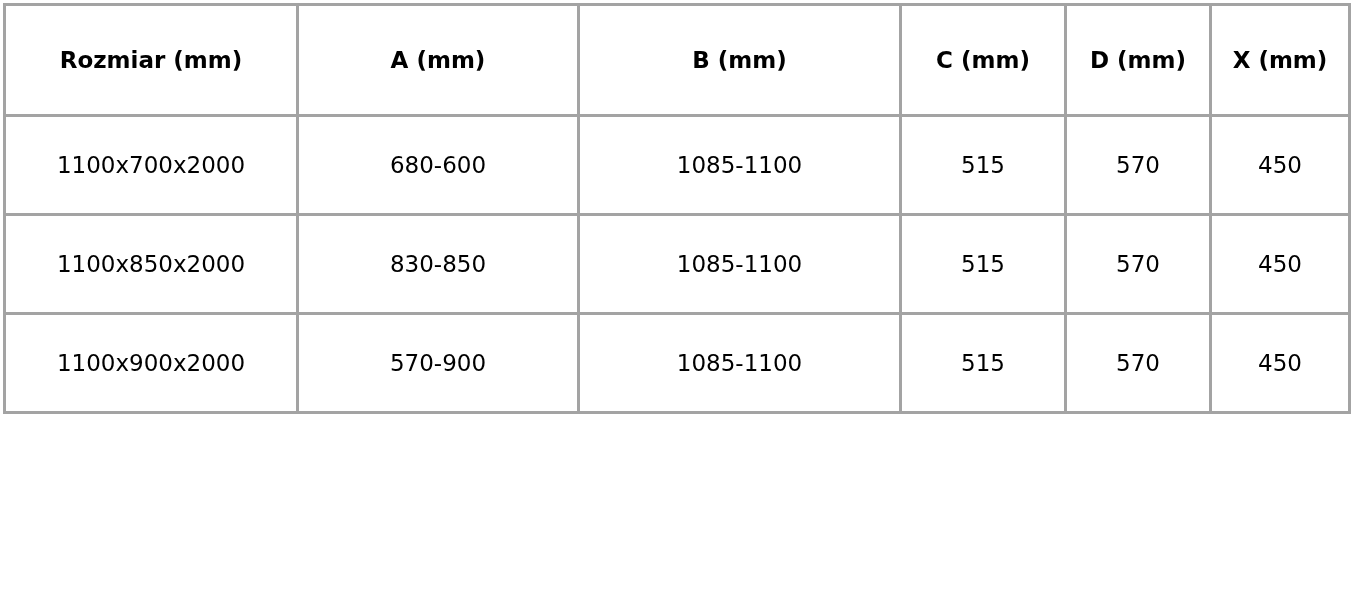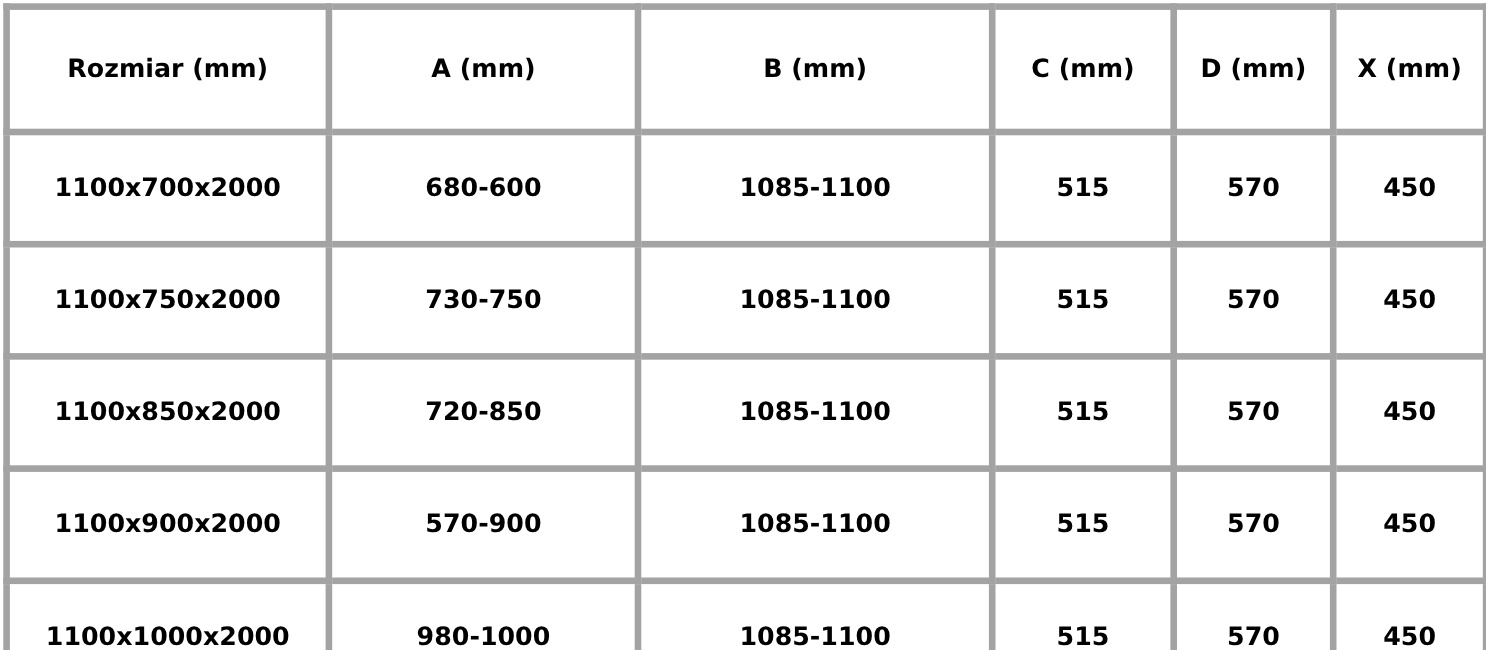--- a/index.html
+++ b/index.html
@@ -21,35 +21,35 @@
     padding: 0;
   }
   table.spec-table {
     border-collapse: collapse;
     width: 1345px;
     margin: 3px 0 0 3px;
     table-layout: fixed;
   }
   table.spec-table th,
   table.spec-table td {
-    border: 6px solid #a3a3a3;
+    border: 3px solid #a3a3a3;
     text-align: center;
     vertical-align: middle;
     font-size: 23px;
     height: 62px;
     padding: 17px 4px;
     white-space: nowrap;
   }
   table.spec-table thead th {
     font-weight: bold;
     height: 74px;
     font-size: 23px;
   }
   table.spec-table tbody td {
-    font-weight: bold;
+    font-weight: normal;
     text-align: center;
   }
   
   col.c0 { width: 293px; }
   col.c1 { width: 281px; }
   col.c2 { width: 322px; }
   col.c3 { width: 165px; }
   col.c4 { width: 145px; }
   col.c5 { width: 139px; }
 </style>
@@ -79,46 +79,30 @@
     <tbody>
       <tr>
         <td>1100x700x2000</td>
         <td>680-600</td>
         <td>1085-1100</td>
         <td>515</td>
         <td>570</td>
         <td>450</td>
       </tr>
       <tr>
-        <td>1100x750x2000</td>
-        <td>730-750</td>
-        <td>1085-1100</td>
-        <td>515</td>
-        <td>570</td>
-        <td>450</td>
-      </tr>
-      <tr>
         <td>1100x850x2000</td>
-        <td>720-850</td>
+        <td>830-850</td>
         <td>1085-1100</td>
         <td>515</td>
         <td>570</td>
         <td>450</td>
       </tr>
       <tr>
         <td>1100x900x2000</td>
         <td>570-900</td>
         <td>1085-1100</td>
         <td>515</td>
         <td>570</td>
         <td>450</td>
       </tr>
-      <tr>
-        <td>1100x1000x2000</td>
-        <td>980-1000</td>
-        <td>1085-1100</td>
-        <td>515</td>
-        <td>570</td>
-        <td>450</td>
-      </tr>
     </tbody>
   </table>
 </div>
 
 </body></html>

